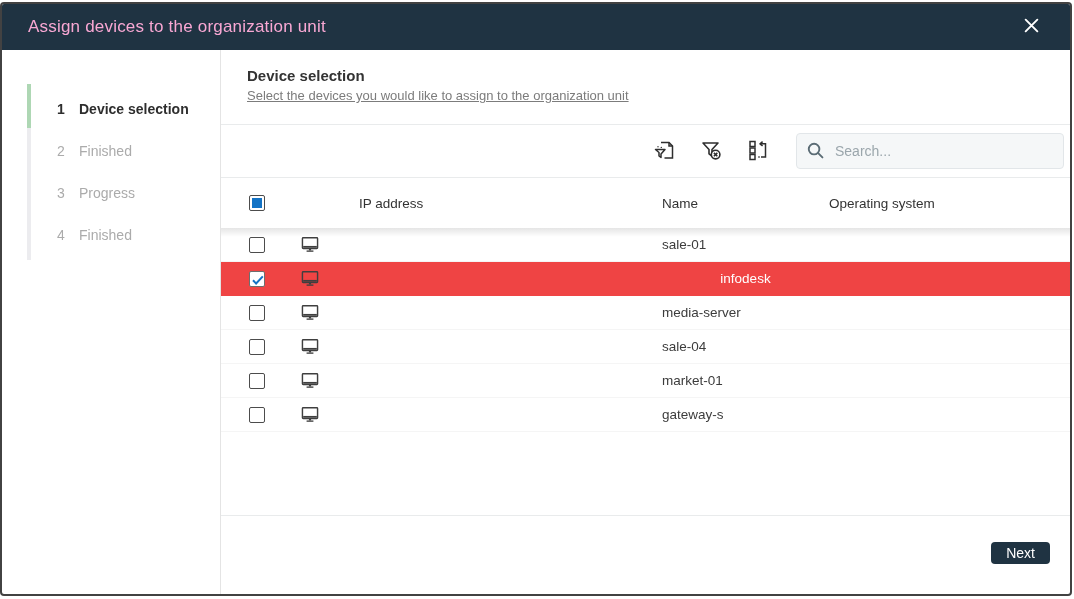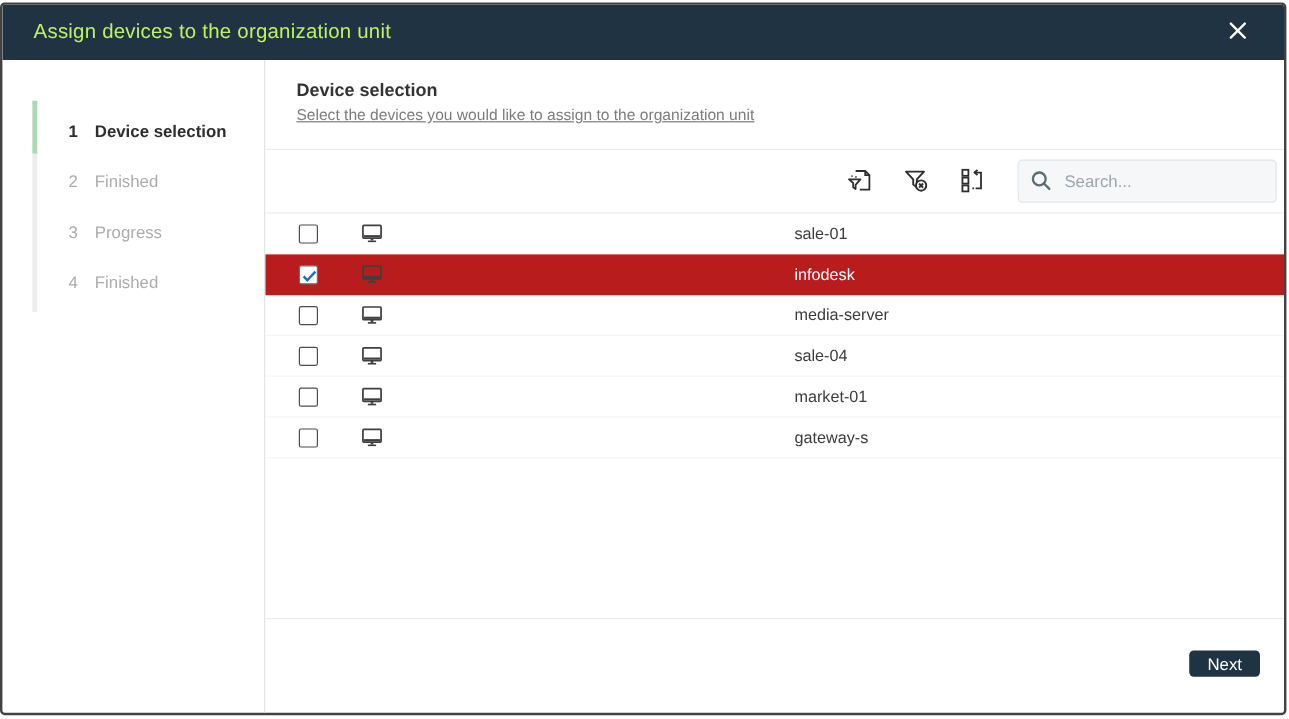--- a/index.html
+++ b/index.html
@@ -4,21 +4,21 @@
 <style>
   * { margin:0; padding:0; box-sizing:border-box; }
   html,body { width:1074px; height:599px; background:#fff; font-family:"Liberation Sans", sans-serif; overflow:hidden; }
 
   .dialog { position:absolute; left:0; top:2px; right:2px; bottom:3px;
             border:2px solid #424242; border-radius:4px; overflow:hidden;
             background:#fff; display:flex; flex-direction:column; }
 
   
   .titlebar { height:46px; flex:0 0 46px; background:#1f3342; display:flex; align-items:center; padding:0 26px; }
-  .titlebar .title { color:#bef264; font-size:17px; letter-spacing:.2px;text-align:right; }
+  .titlebar .title { color:#f9a8d4; font-size:17px; letter-spacing:.2px;text-align:right; }
   .close-btn { margin-left:auto; width:26px; height:26px; background:none; border:none; cursor:pointer;
                display:flex; align-items:center; justify-content:center; }
 
   
   .body-wrap { flex:1; display:flex; min-height:0; }
   .sidebar { width:219px; flex:0 0 219px; border-right:1px solid #e4e4e4; position:relative; }
   .rail { position:absolute; left:25px; top:34px; width:4px; height:176px; background:#ececef; }
   .rail-active { position:absolute; left:0; top:0; width:4px; height:44px; background:#aed7b4; }
   .steps { position:absolute; top:38px; left:55px; right:8px; }
   .step { height:42px; display:flex; align-items:center; color:#ababab; font-size:14px; cursor:pointer; }
@@ -30,35 +30,35 @@
   
   .main-header { flex:0 0 75px; padding:17px 0 0 26px; border-bottom:1px solid #e9ebec; }
   .main-header h2 { font-size:15px; color:#333; font-weight:bold; }
   .main-header p { font-size:13px; color:#7c7c7c; margin-top:4px;text-decoration:underline; }
 
   
   .toolbar { flex:0 0 53px; border-bottom:1px solid #e9ebec; display:flex; align-items:center;
              justify-content:flex-end; padding-right:6px; }
   .tool-btn { width:32px; height:32px; border:none; background:none; cursor:pointer;
               display:flex; align-items:center; justify-content:center; margin-right:15px; }
-  .search-wrap { position:relative; width:216px; height:36px; margin-left:7px; }
+  .search-wrap { position:relative; width:268px; height:36px; margin-left:7px; }
   .search-wrap svg { position:absolute; left:10px; top:8px; }
   .search-input { width:100%; height:100%; background:#f5f7f8; border:1px solid #e2e6e9; border-radius:4px;
                   padding:0 10px 0 38px; font-size:14px; color:#333; font-family:inherit; }
   .search-input::placeholder { color:#9ba6ac; }
 
   
   .grid-cols { display:grid; grid-template-columns:52px 58px 303px 167px auto; align-items:center; padding-left:28px; }
   .thead { flex:0 0 50px; position:relative; font-size:13.5px; color:#333; z-index:2; }
   .thead::after { content:''; position:absolute; left:0; right:0; top:100%; height:9px;
                   background:linear-gradient(rgba(0,0,0,.10), rgba(0,0,0,0)); pointer-events:none; }
   .col-header { cursor:pointer; }
   .tbody { flex:1; overflow:hidden; }
   .row { height:34px; font-size:13.5px; color:#3c3c3c; cursor:pointer; border-bottom:1px solid #f5f5f5; }
-  .row.selected { background:#b91c1c; color:#fff; border-bottom-color:transparent; }
+  .row.selected { background:#ef4444; color:#fff; border-bottom-color:transparent;text-align:center; }
 
   .cb { width:16px; height:16px; border:1.6px solid #4c4c4c; border-radius:2px; background:#fff;
         position:relative; padding:0; cursor:pointer; display:block; }
   .cb .check { display:none; position:absolute; left:0; top:0; }
   .cb.checked { border-color:#6e6e6e; }
   .cb.checked .check { display:block; }
   .cb.indeterminate::after { content:''; position:absolute; inset:2px; background:#1473c5; }
 
   .device-icon { display:flex; align-items:center; }
 
@@ -154,20 +154,27 @@
           <span>
             <svg width="19" height="19" viewBox="0 0 20 20" fill="none" stroke="#5b6c75" stroke-width="2">
               <circle cx="8.5" cy="8.5" r="5.6"></circle>
               <path d="M12.8 12.8 L17.3 17.3" stroke-linecap="round"></path>
             </svg>
           </span>
           <input class="search-input" type="text" placeholder="Search..." style="">
         </div>
       </div>
 
+      <div class="thead grid-cols">
+        <button class="cb indeterminate" id="header-cb"></button>
+        <span></span>
+        <span class="col-header">IP address</span>
+        <span class="col-header">Name</span>
+        <span class="col-header">Operating system</span>
+      </div>
 
       <div class="tbody" id="tbody">
           <div class="row grid-cols">
     <button class="cb">
       
     </button>
     <span class="device-icon">
       <svg width="18" height="17" viewBox="0 0 20 18" fill="none">
         <rect x="1.6" y="1.6" width="16.8" height="11.8" rx="0.8" stroke="#3f3f3f" stroke-width="1.6"></rect>
         <rect x="2.4" y="10.6" width="15.2" height="2" fill="#3f3f3f"></rect>

